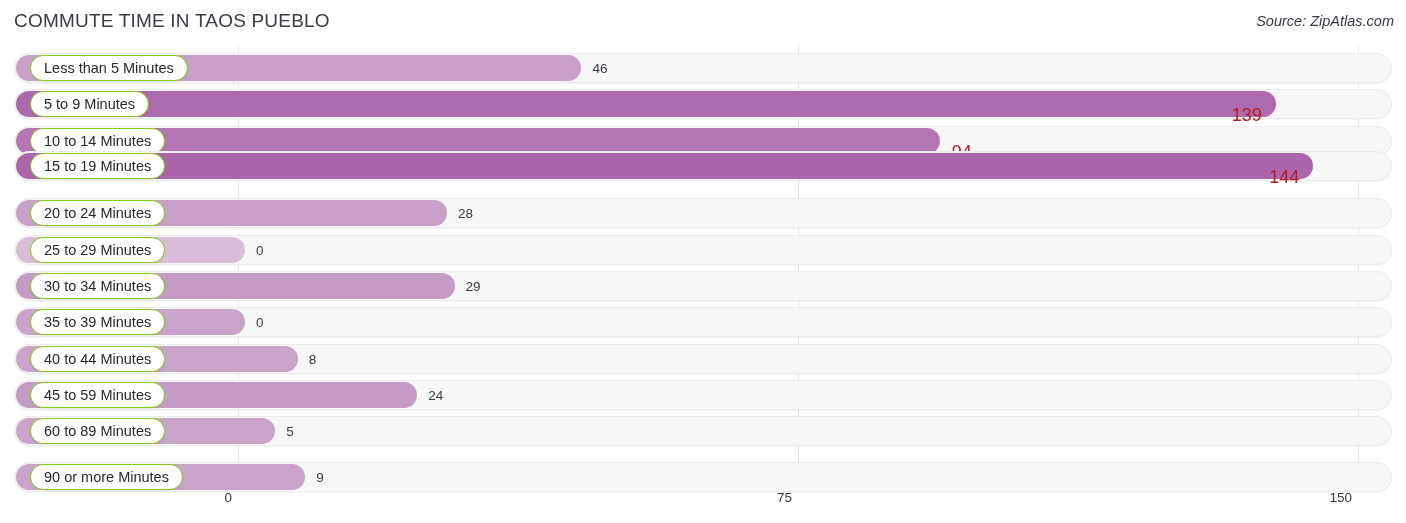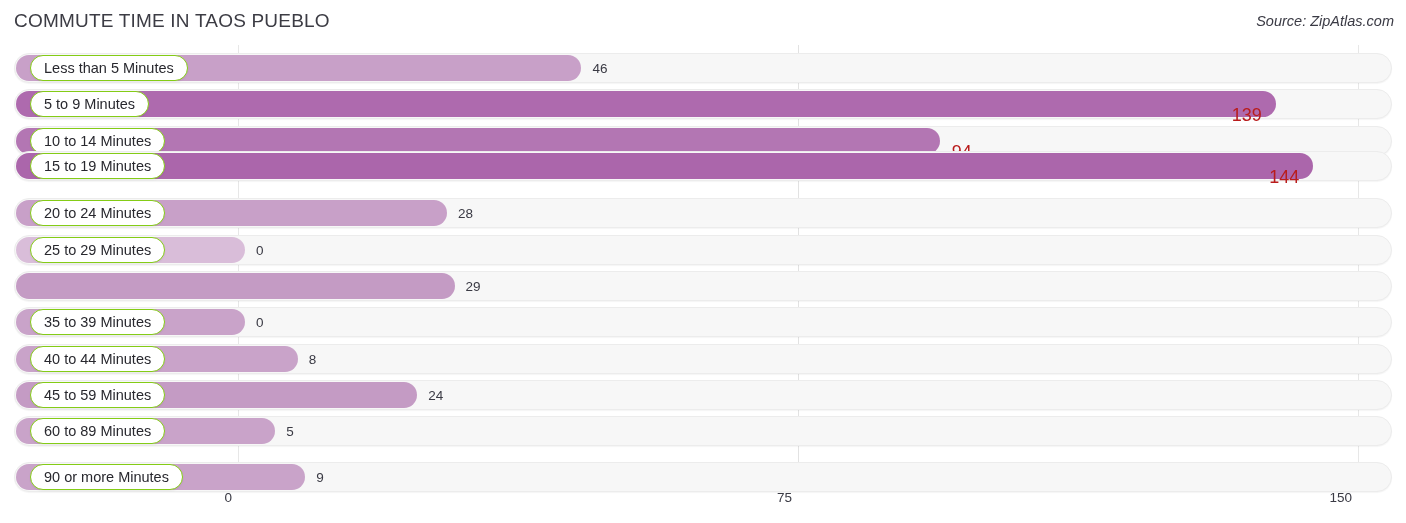--- a/index.html
+++ b/index.html
@@ -146,20 +146,23 @@
         <div class="track"></div>
         <div class="bar" style="width: 229px; background: rgb(217, 189, 217);"></div>
         <div class="label-pill">
           <span>25 to 29 Minutes</span>
         </div>
         <div class="bar-value-out" style="left: 256px;">0</div>
       </div>
       <div class="row" style="top: 225.98px;">
         <div class="track"></div>
         <div class="bar" style="width: 438.533px; background: rgb(196, 155, 196);"></div>
+        <div class="label-pill">
+          <span>30 to 34 Minutes</span>
+        </div>
         <div class="bar-value-out" style="left: 465.533px;">29</div>
       </div>
       <div class="row" style="top: 262.31px;">
         <div class="track"></div>
         <div class="bar" style="width: 229px; background: rgb(201, 163, 201);"></div>
         <div class="label-pill">
           <span>35 to 39 Minutes</span>
         </div>
         <div class="bar-value-out" style="left: 256px;">0</div>
       </div>

